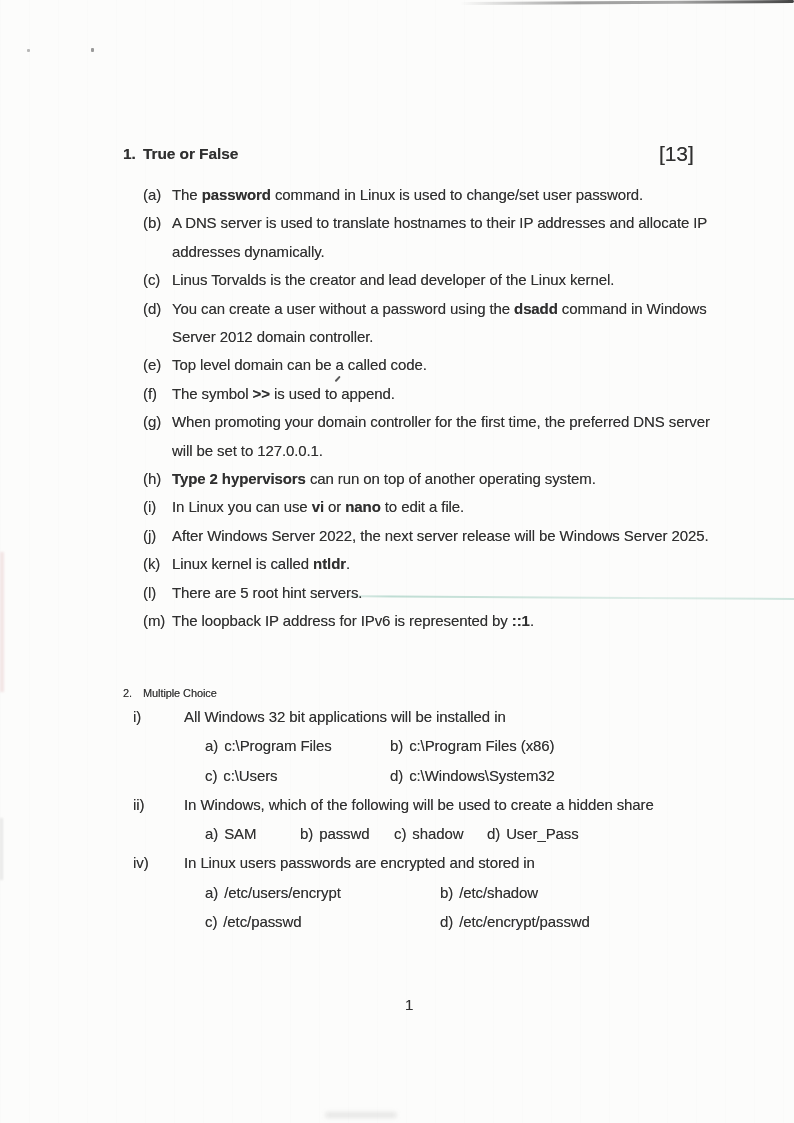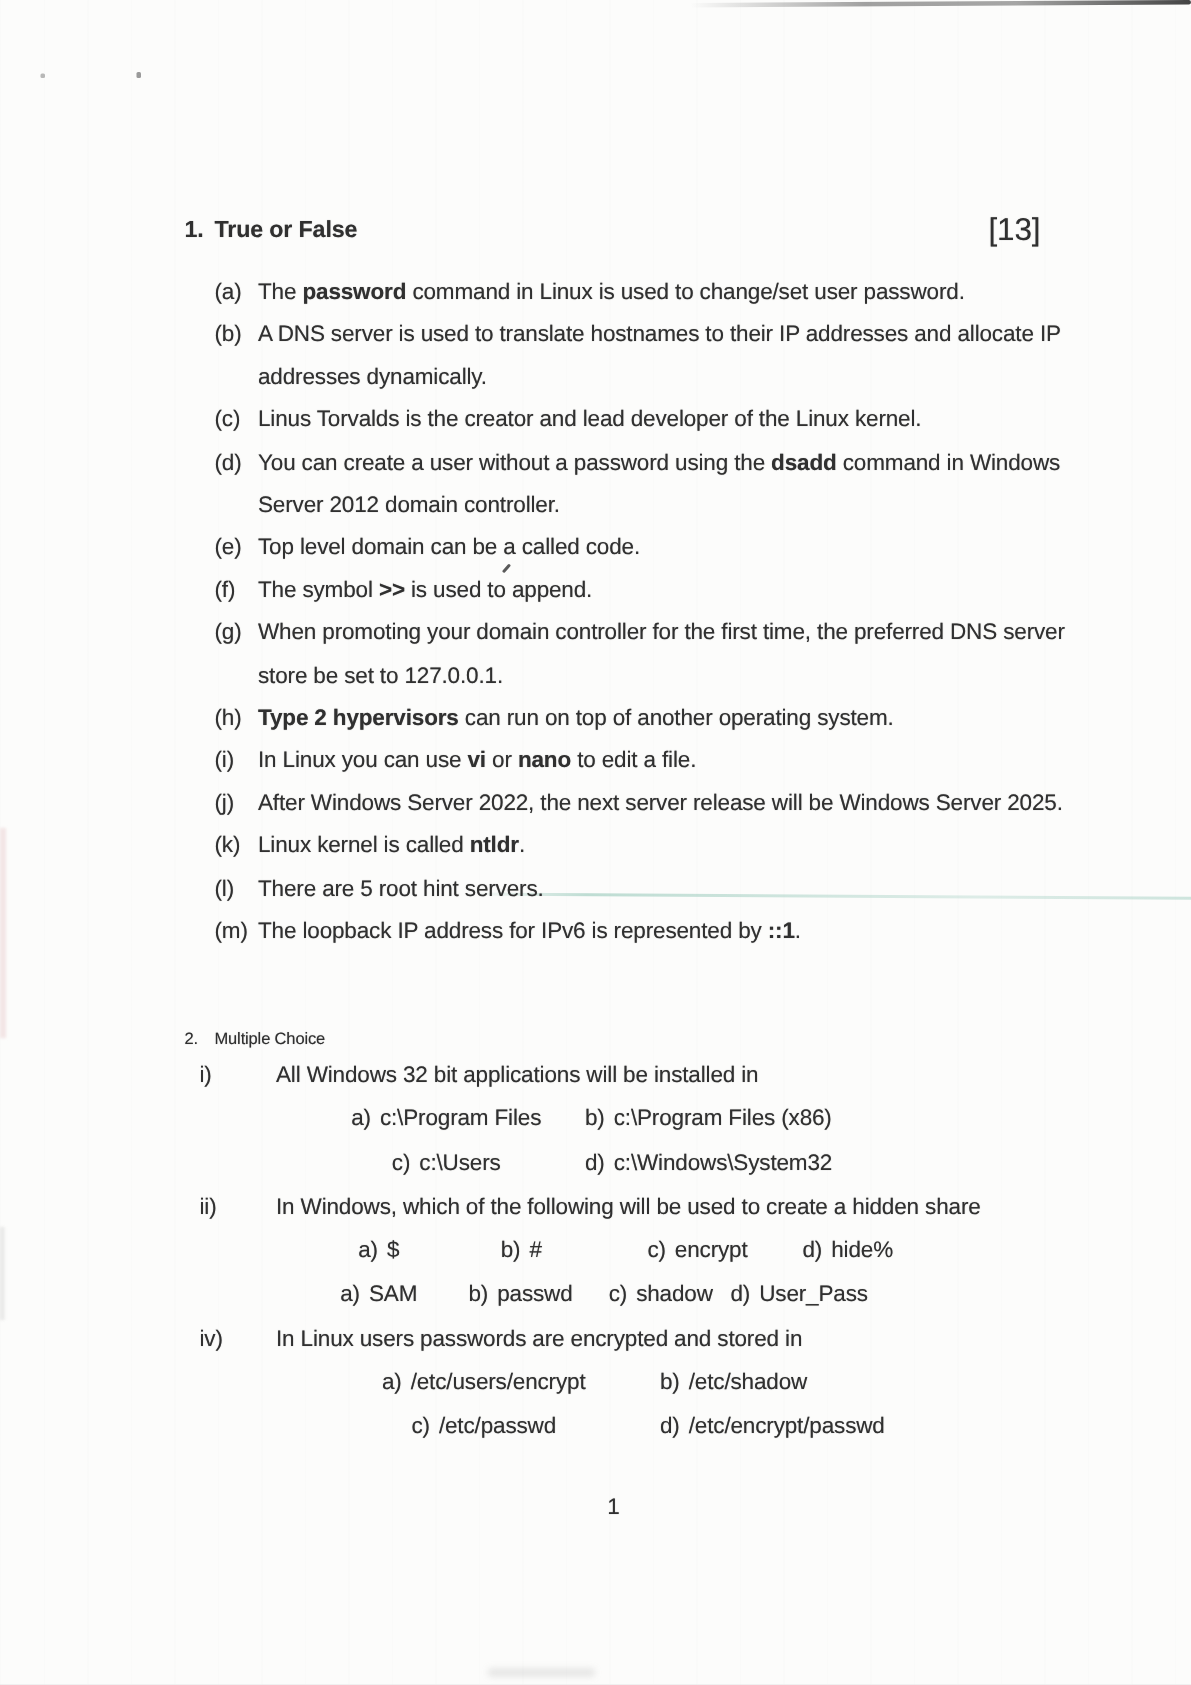--- a/index.html
+++ b/index.html
@@ -32,21 +32,21 @@
 
   
   .s2-header{position:absolute;top:685px;left:123px;font-size:11px;line-height:17px;font-weight:400;}
   .s2-header .num{display:inline-block;width:20px;}
 
   
   .mc{position:absolute;top:702px;left:121px;width:640px;font-size:15px;line-height:29.3px;margin-left:12px;}
   .mc-qrow{white-space:nowrap;}
   .mc-qlabel{display:inline-block;width:51px;}
   .mc-row{margin-left:72px;white-space:nowrap;}
-  .opt{display:inline-block;white-space:nowrap;text-align:center;}
+  .opt{display:inline-block;white-space:nowrap;}
   .opt-label{margin-right:6px;}
   #q1 .mc-row .opt:first-child{width:185px;}
   #q2 .opt:nth-child(1){width:95px;}
   #q2 .opt:nth-child(2){width:95px;}
   #q2 .opt:nth-child(3){width:140px;}
   #q3 .opt:nth-child(1){width:95px;}
   #q3 .opt:nth-child(2){width:94px;}
   #q3 .opt:nth-child(3){width:93px;}
   #q4 .mc-row .opt:first-child{width:235px;}
 
@@ -106,21 +106,21 @@
       <div class="tf-item">
         <span class="tf-label">(e)</span>
         <span class="tf-text"><span>Top level domain can be a called code.</span></span>
       </div>
       <div class="tf-item">
         <span class="tf-label">(f)</span>
         <span class="tf-text"><span>The symbol </span><b>&gt;&gt;</b><span> is used to append.</span></span>
       </div>
       <div class="tf-item">
         <span class="tf-label">(g)</span>
-        <span class="tf-text"><span>When promoting your domain controller for the first time, the preferred DNS server</span><br><span>store be set to 127.0.0.1.</span></span>
+        <span class="tf-text"><span>When promoting your domain controller for the first time, the preferred DNS server</span><br><span>will be set to 127.0.0.1.</span></span>
       </div>
       <div class="tf-item">
         <span class="tf-label">(h)</span>
         <span class="tf-text"><b>Type 2 hypervisors</b><span> can run on top of another operating system.</span></span>
       </div>
       <div class="tf-item">
         <span class="tf-label">(i)</span>
         <span class="tf-text"><span>In Linux you can use </span><b>vi</b><span> or </span><b>nano</b><span> to edit a file.</span></span>
       </div>
       <div class="tf-item">
@@ -146,21 +146,20 @@
   </div>
 
   <div class="mc txt">
       <div class="mc-q" id="q1">
         <div class="mc-qrow"><span class="mc-qlabel">i)</span><span class="mc-qtext">All Windows 32 bit applications will be installed in</span></div>
         <div class="mc-row"><span class="opt"><span class="opt-label">a)</span><span class="opt-text">c:\Program Files</span></span><span class="opt"><span class="opt-label">b)</span><span class="opt-text">c:\Program Files (x86)</span></span></div>
         <div class="mc-row"><span class="opt"><span class="opt-label">c)</span><span class="opt-text">c:\Users</span></span><span class="opt"><span class="opt-label">d)</span><span class="opt-text">c:\Windows\System32</span></span></div>
       </div>
       <div class="mc-q" id="q2">
         <div class="mc-qrow"><span class="mc-qlabel">ii)</span><span class="mc-qtext">In Windows, which of the following will be used to create a hidden share</span></div>
-        <div class="mc-row"><span class="opt"><span class="opt-label">a)</span><span class="opt-text">$</span></span><span class="opt"><span class="opt-label">b)</span><span class="opt-text">#</span></span><span class="opt"><span class="opt-label">c)</span><span class="opt-text">encrypt</span></span><span class="opt"><span class="opt-label">d)</span><span class="opt-text">hide%</span></span></div>
       </div>
       <div class="mc-q" id="q3">
         <div class="mc-row"><span class="opt"><span class="opt-label">a)</span><span class="opt-text">SAM</span></span><span class="opt"><span class="opt-label">b)</span><span class="opt-text">passwd</span></span><span class="opt"><span class="opt-label">c)</span><span class="opt-text">shadow</span></span><span class="opt"><span class="opt-label">d)</span><span class="opt-text">User_Pass</span></span></div>
       </div>
       <div class="mc-q" id="q4">
         <div class="mc-qrow"><span class="mc-qlabel">iv)</span><span class="mc-qtext">In Linux users passwords are encrypted and stored in</span></div>
         <div class="mc-row"><span class="opt"><span class="opt-label">a)</span><span class="opt-text">/etc/users/encrypt</span></span><span class="opt"><span class="opt-label">b)</span><span class="opt-text">/etc/shadow</span></span></div>
         <div class="mc-row"><span class="opt"><span class="opt-label">c)</span><span class="opt-text">/etc/passwd</span></span><span class="opt"><span class="opt-label">d)</span><span class="opt-text">/etc/encrypt/passwd</span></span></div>
       </div>
     </div>

